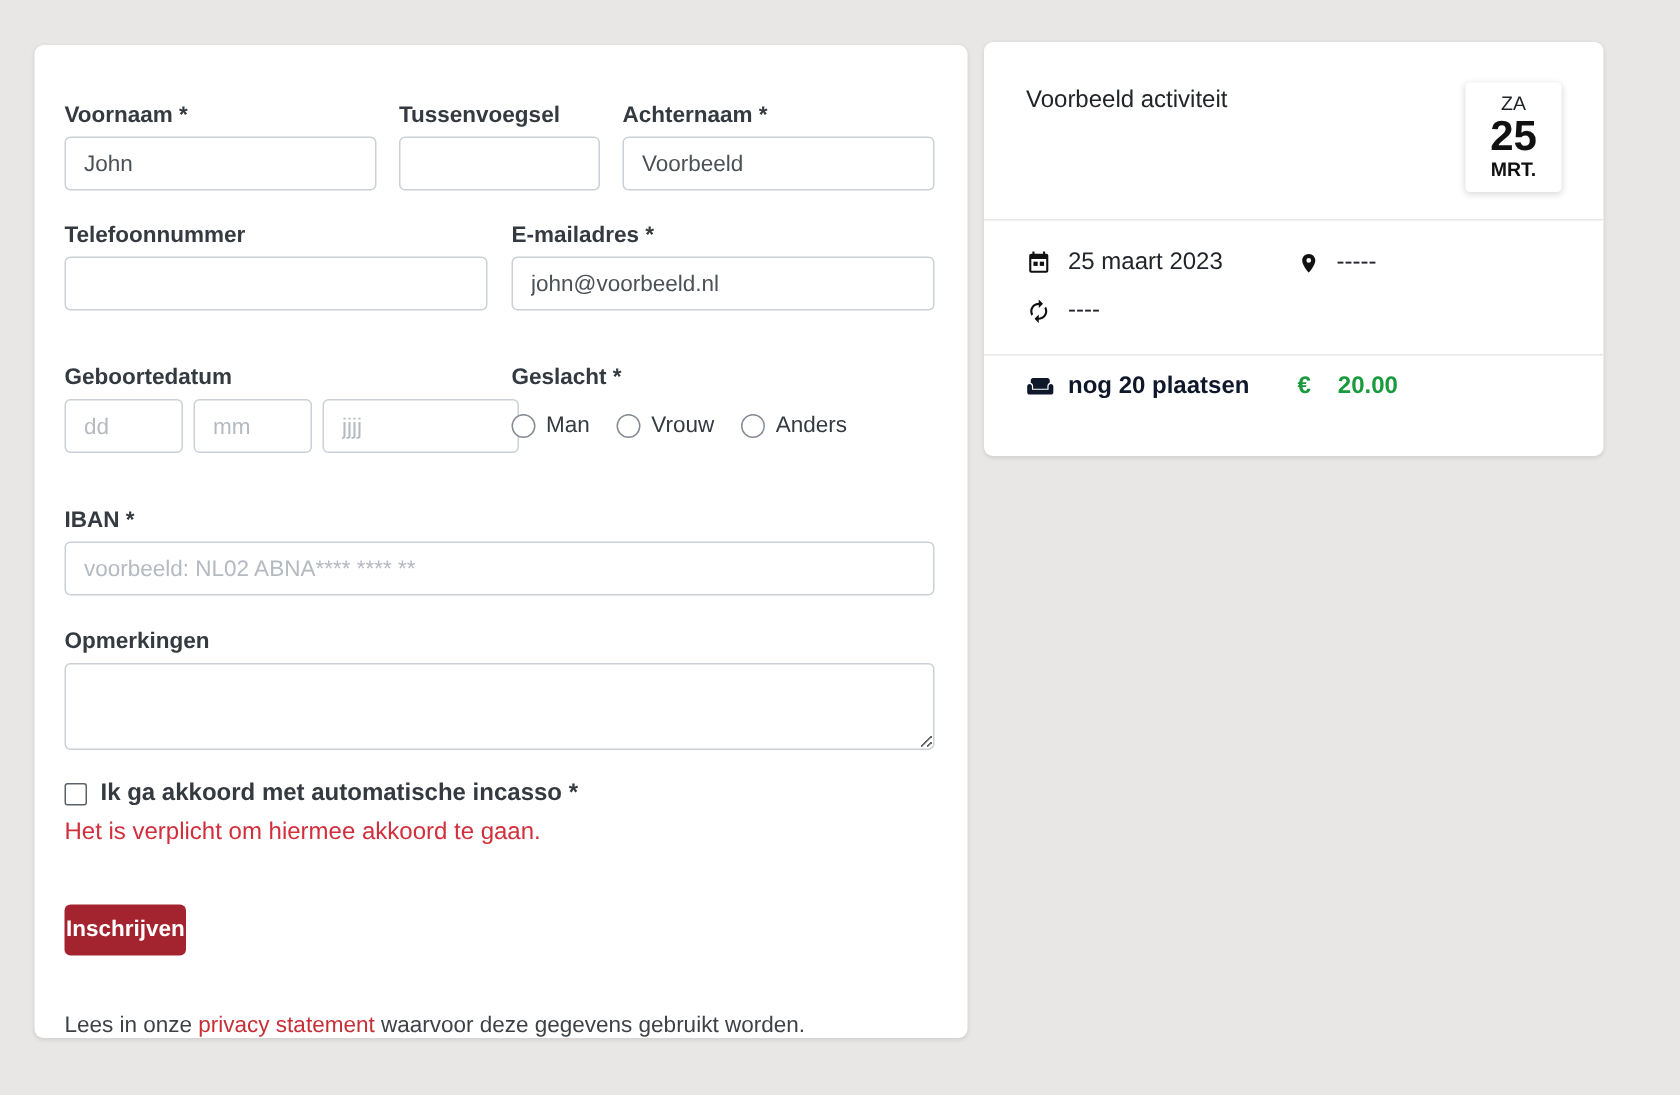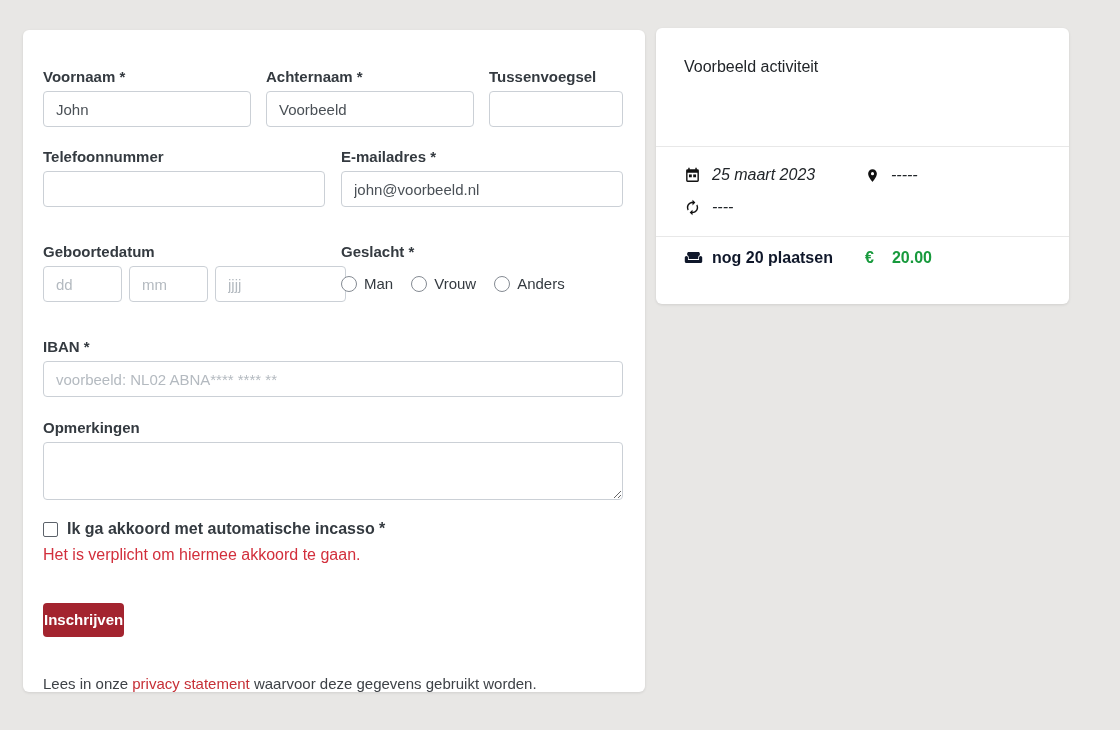--- a/index.html
+++ b/index.html
@@ -105,46 +105,46 @@
     background: #fff;
     border-radius: 3px;
     box-shadow: 0 1px 5px rgba(0,0,0,0.16);
     text-align: center;
     padding: 7px 0 8px 0;
   }
   .badge-dow { font-size: 13px; color: #212529; line-height: 14px; }
   .badge-day { font-size: 28px; font-weight: bold; color: #111; line-height: 30px; }
   .badge-month { font-size: 13px; font-weight: bold; color: #111; line-height: 14px; }
   .divider { border-top: 1px solid #e8e8e8; }
-  .activity-details { padding: 12px 28px 13px 28px; font-style: italic; }
+  .activity-details { padding: 12px 28px 13px 28px; }
   .detail-grid { display: grid; grid-template-columns: 181px 1fr; }
   .detail-item { display: flex; align-items: center; gap: 11px; font-size: 16px; height: 32px; color: #212529; }
   .detail-item .icon { display: inline-flex; color: #111; }
   .activity-footer { display: flex; padding: 11px 28px 0 28px; align-items: center; }
   .places { display: flex; align-items: center; gap: 9px; width: 181px; color: #0f172a; font-size: 16px; font-weight: bold; }
   .price { display: flex; align-items: center; gap: 18px; color: #189a3d; font-size: 16px; font-weight: bold; }
   svg { display: block; }
 </style>
 </head>
 <body>
 
 <div class="card form-card">
 
   <div class="form-row">
     <div class="field w-name">
       <label class="field-label">Voornaam *</label>
       <input type="text" class="text-input" value="John" style="">
     </div>
+    <div class="field w-mid">
+      <label class="field-label">Tussenvoegsel</label>
+      <input type="text" class="text-input" style="">
+    </div>
     <div class="field w-name">
       <label class="field-label">Achternaam *</label>
       <input type="text" class="text-input" value="Voorbeeld" style="">
-    </div>
-    <div class="field w-mid">
-      <label class="field-label">Tussenvoegsel</label>
-      <input type="text" class="text-input" style="">
     </div>
   </div>
 
   <div class="row-2col">
     <div class="field w-half">
       <label class="field-label">Telefoonnummer</label>
       <input type="text" class="text-input" style="">
     </div>
     <div class="field w-half">
       <label class="field-label">E-mailadres *</label>
@@ -201,20 +201,25 @@
   <button class="submit-btn">Inschrijven</button>
 
   <div class="privacy-note"><span>Lees in onze </span><a class="privacy-link">privacy statement</a><span> waarvoor deze gegevens gebruikt worden.</span></div>
 
 </div>
 
 <div class="card activity-card">
 
   <div class="activity-header">
     <div class="activity-title">Voorbeeld activiteit</div>
+    <div class="date-badge">
+      <div class="badge-dow">ZA</div>
+      <div class="badge-day">25</div>
+      <div class="badge-month">MRT.</div>
+    </div>
   </div>
 
   <div class="divider"></div>
 
   <div class="activity-details">
     <div class="detail-grid">
       <div class="detail-item">
         <span class="icon">
           <svg width="17" height="17" viewBox="0 0 24 24" fill="currentColor">
               <path d="M19 3h-1V1h-2v2H8V1H6v2H5a2 2 0 0 0-2 2v14a2 2 0 0 0 2 2h14a2 2 0 0 0 2-2V5a2 2 0 0 0-2-2zm0 16H5V8h14v11z"></path>

